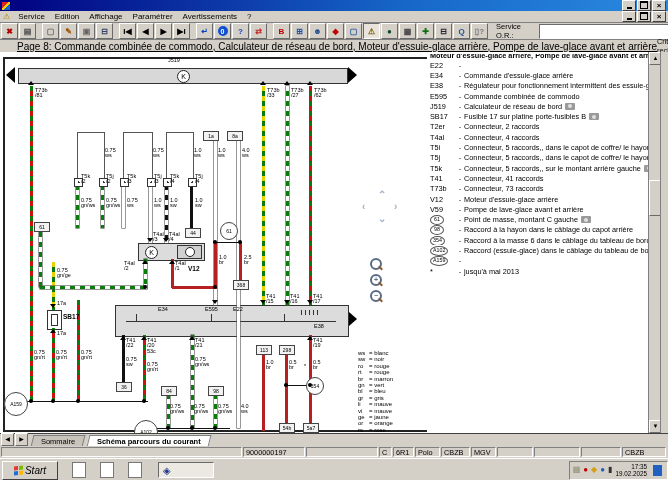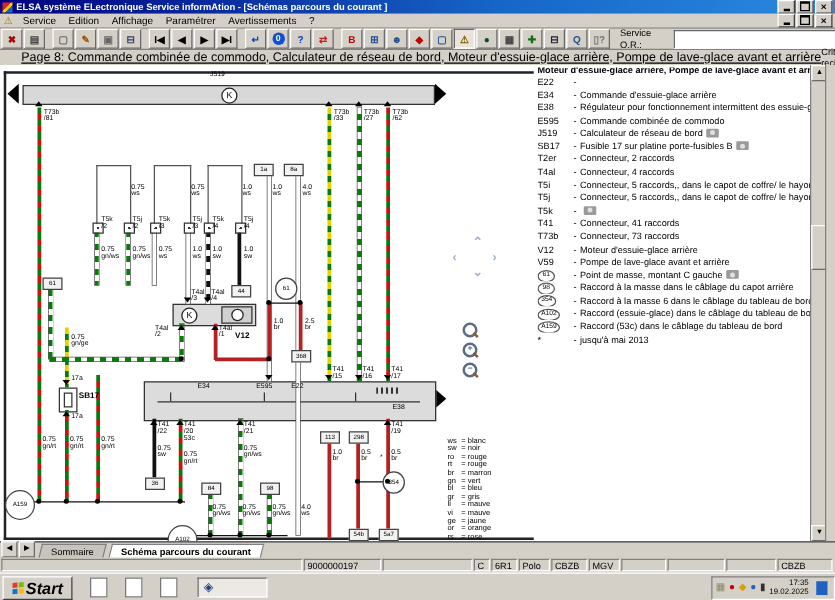--- a/index.html
+++ b/index.html
@@ -112,39 +112,38 @@
   #statusbar{left:0;top:446px;width:668px;height:12px;background:#d4d0c8;display:flex;align-items:center;padding:0 1px;box-sizing:border-box;}
   .scell{height:10px;border:1px solid;border-color:#808080 #fff #fff #808080;font-size:7.3px;line-height:9px;
     padding:0 2px;margin-right:1px;overflow:hidden;white-space:nowrap;box-sizing:border-box;}
   
   #taskbar{left:0;top:458px;width:668px;height:22px;background:#d4d0c8;border-top:1px solid #fff;
     display:flex;align-items:center;}
   #startbtn{width:54px;height:17px;margin-left:2px;background:#d4d0c8;border:1px solid;
     border-color:#fff #404040 #404040 #fff;display:flex;align-items:center;justify-content:center;gap:2px;}
   #startflag{width:9px;height:9px;display:grid;grid-template-columns:4px 4px;grid-template-rows:4px 4px;gap:1px;transform:skewY(-6deg);}
   #startflag i{display:block;}
-  #startlabel{font-weight:bold;font-size:13px;font-style:italic;}
+  #startlabel{font-weight:normal;font-size:10px;font-style:italic;}
   .ql{width:12px;height:14px;background:#fff;border:1px solid #777;margin-left:14px;}
   #taskbtn{width:56px;height:16px;margin-left:16px;background:#ece9e2;border:1px solid;
     border-color:#6a6a6a #fff #fff #6a6a6a;display:flex;align-items:center;padding-left:4px;box-sizing:border-box;
     font-size:10px;color:#223a8c;}
   #tray{margin-left:auto;height:17px;border:1px solid;border-color:#808080 #fff #fff #808080;
     display:flex;align-items:center;padding:0 3px;gap:3px;}
   .trayicon{font-size:8px;line-height:8px;}
   #clock{font-size:6.3px;line-height:7px;text-align:right;}
   #deskicon{width:9px;height:11px;background:#2060c0;margin:0 2px 0 3px;}
 </style>
 </head>
 <body>
 
 <div id="win">
 
   <div class="abs" id="titlebar">
     <div id="appicon"></div>
-    <span id="titletext">ELSA système ELectronique Service informAtion - [Schémas parcours du courant ]</span>
     <div class="wbtns">
       <div class="wbtn">
           <span class="g-min"></span>
         </div>
       <div class="wbtn">
           <span class="g-max"></span>
         </div>
       <div class="wbtn">
           <span class="g-x">×</span>
         </div>
@@ -590,20 +589,21 @@
             <div class="ldesc">Connecteur, 5 raccords,, dans le capot de coffre/ le hayon</div>
           </div>
           <div class="lrow">
             <div class="lcode">T5j</div>
             <div class="ldash">-</div>
             <div class="ldesc">Connecteur, 5 raccords,, dans le capot de coffre/ le hayon</div>
           </div>
           <div class="lrow">
             <div class="lcode">T5k</div>
             <div class="ldash">-</div>
+            <div class="ldesc">Connecteur, 5 raccords,, sur le montant arrière gauche</div>
             <div class="cam"></div>
           </div>
           <div class="lrow">
             <div class="lcode">T41</div>
             <div class="ldash">-</div>
             <div class="ldesc">Connecteur, 41 raccords</div>
           </div>
           <div class="lrow">
             <div class="lcode">T73b</div>
             <div class="ldash">-</div>
@@ -621,36 +621,35 @@
           </div>
           <div class="lrow">
             <div class="lcode"><span class="ell">61</span></div>
             <div class="ldash">-</div>
             <div class="ldesc">Point de masse, montant C gauche</div>
             <div class="cam"></div>
           </div>
           <div class="lrow">
             <div class="lcode"><span class="ell">98</span></div>
             <div class="ldash">-</div>
-            <div class="ldesc">Raccord à la masse dans le câblage du capot arrière</div>
+            <div class="ldesc">Raccord à la hayon dans le câblage du capot arrière</div>
           </div>
           <div class="lrow">
             <div class="lcode"><span class="ell">354</span></div>
             <div class="ldash">-</div>
             <div class="ldesc">Raccord à la masse 6 dans le câblage du tableau de bord</div>
           </div>
           <div class="lrow">
             <div class="lcode"><span class="ell">A102</span></div>
             <div class="ldash">-</div>
             <div class="ldesc">Raccord (essuie-glace) dans le câblage du tableau de bord</div>
           </div>
           <div class="lrow">
             <div class="lcode"><span class="ell">A159</span></div>
             <div class="ldash">-</div>
-            <div class="ldesc">Raccord (53c) dans le câblage du tableau de bord</div>
           </div>
           <div class="lrow">
             <div class="lcode">*</div>
             <div class="ldash">-</div>
             <div class="ldesc">jusqu'à mai 2013</div>
           </div>
         </div>
     </div>
 
     <div id="lscroll">

